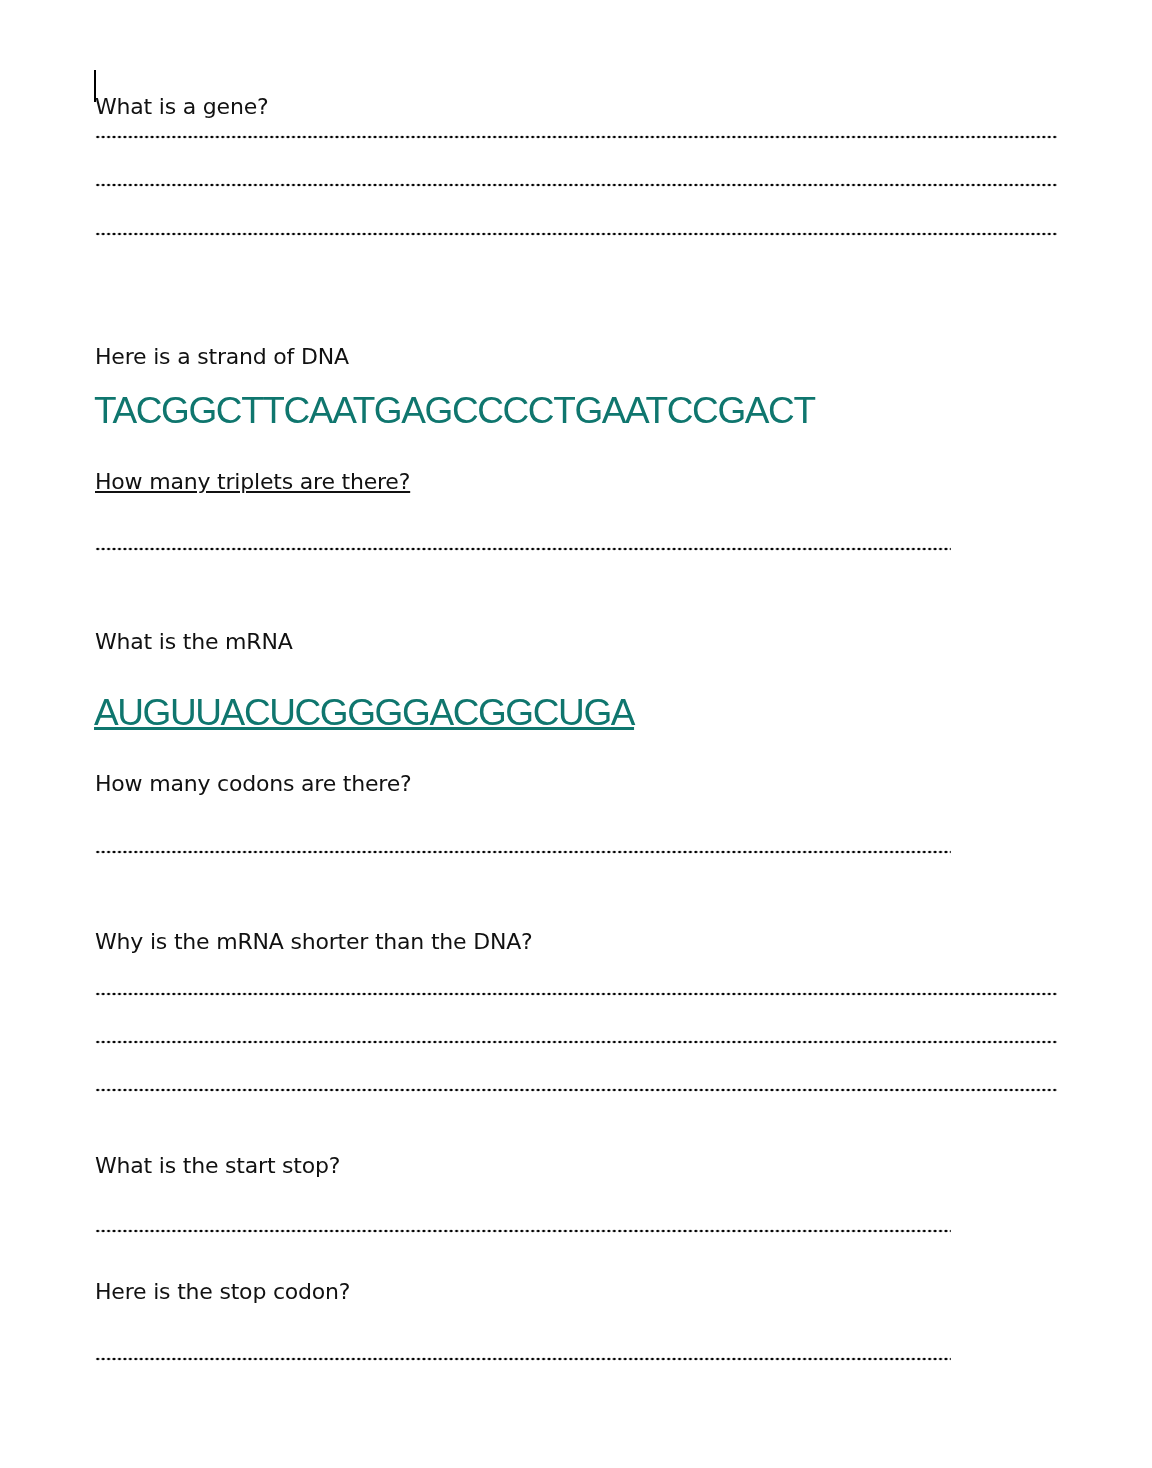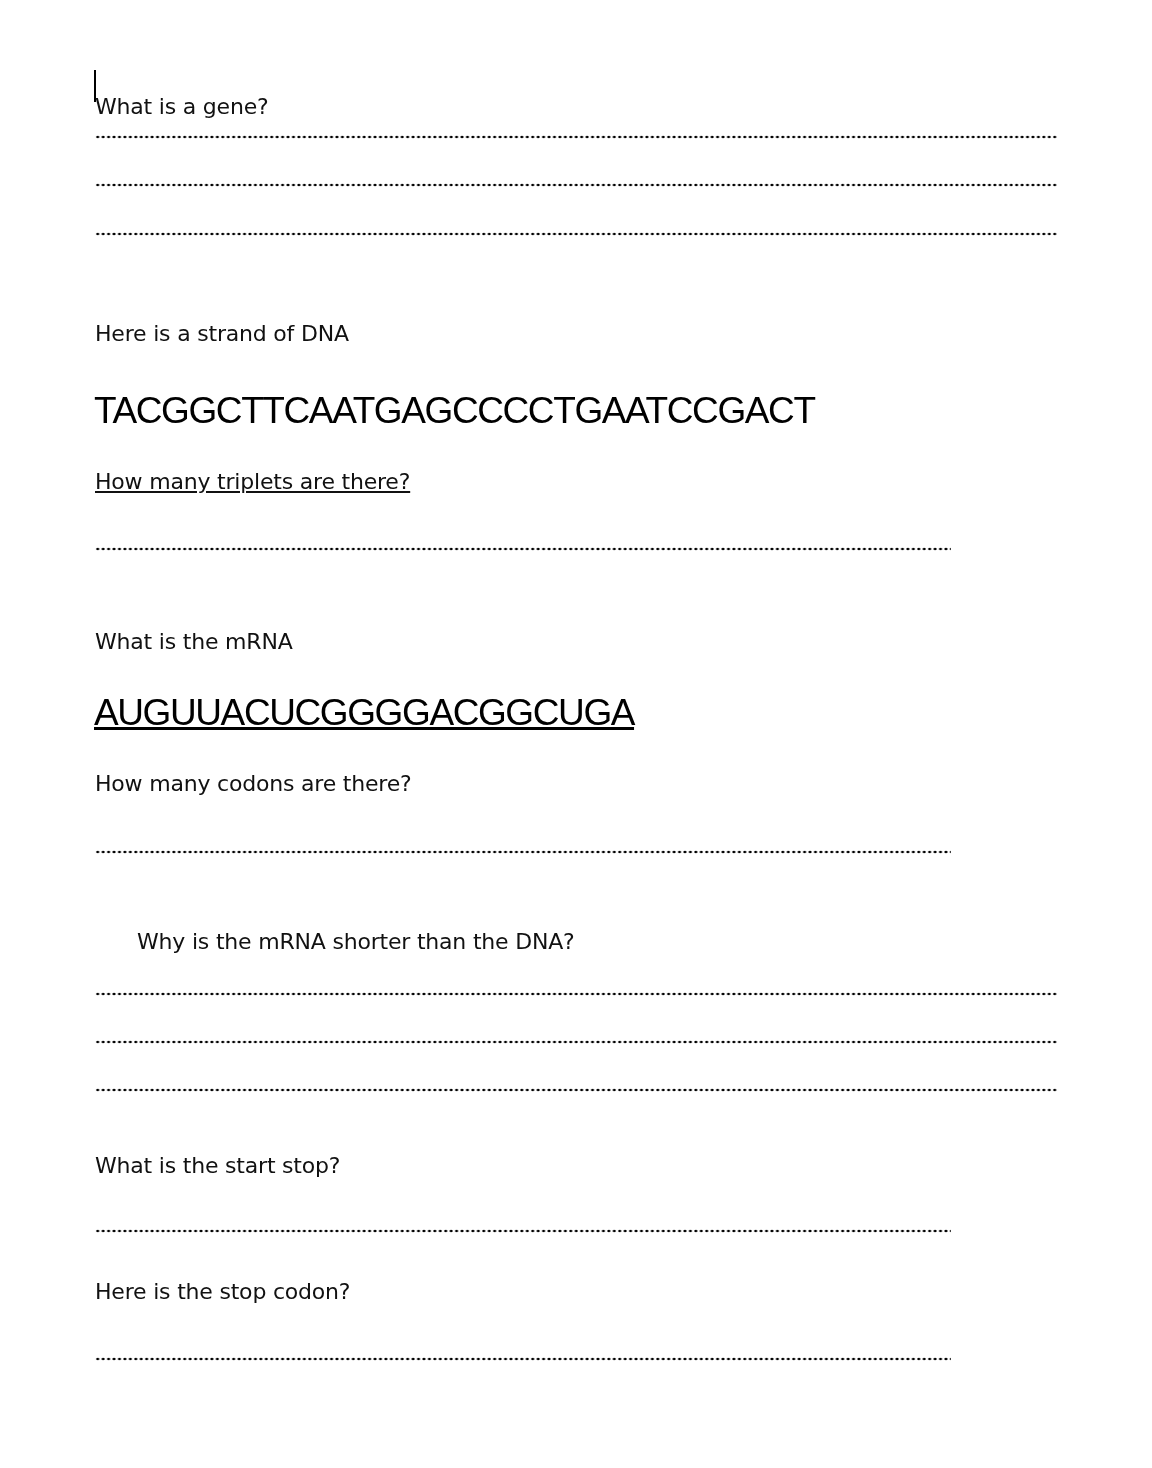--- a/index.html
+++ b/index.html
@@ -1,50 +1,50 @@
 <!DOCTYPE html>
 <html><head>
 <meta charset="utf-8">
 <style>
   html, body { margin:0; padding:0; background:#ffffff; }
   body { width:1152px; height:1468px; position:relative; overflow:hidden;
          font-family:"DejaVu Sans", sans-serif; color:#111; }
   .q { position:absolute; left:95px; font-size:22px; line-height:26px; letter-spacing:-0.2px; }
   .seq { position:absolute; left:94px; font-family:"Liberation Sans", sans-serif;
-         font-size:37px; line-height:40px; letter-spacing:-1.4px; color:#000000; }
+         font-size:37px; line-height:40px; letter-spacing:-1.4px; color:#0f766e; }
   .dots { position:absolute; left:95px; height:4px;
           background-image: radial-gradient(circle, #000 1.3px, transparent 1.6px);
           background-size:5.45px 4px; background-repeat:repeat-x; }
   .long { width:962px; }
   .short { width:856px; }
   .cursor { position:absolute; left:94px; top:70px; width:2px; height:32px; background:#000; }
 </style>
 </head>
 <body>
 
 <div class="cursor"></div>
 
 <div class="q" style="top:72px;margin-top:22px;">What is a gene?</div>
 <div class="dots long" style="top:135px;"></div>
 <div class="dots long" style="top:183px;"></div>
 <div class="dots long" style="top:232px;"></div>
 
-<div class="q" style="top:321px;text-align:center;">Here is a strand of DNA</div>
+<div class="q" style="top:344px;text-align:center;">Here is a strand of DNA</div>
 <div class="seq" style="top:391px;">TACGGCTTCAATGAGCCCCTGAATCCGACT</div>
 
 <div class="q" style="top:469px;text-decoration:underline;">How many triplets are there?</div>
 <div class="dots short" style="top:547px;"></div>
 
 <div class="q" style="top:629px;">What is the mRNA</div>
 <div class="seq" style="top:693px;text-decoration:underline;">AUGUUACUCGGGGACGGCUGA</div>
 
 <div class="q" style="top:771px;text-align:center;">How many codons are there?</div>
 <div class="dots short" style="top:850px;"></div>
 
-<div class="q" style="top:929px;margin-left:42px;">Why is the mRNA shorter than the DNA?</div>
+<div class="q" style="top:929px;">Why is the mRNA shorter than the DNA?</div>
 <div class="dots long" style="top:992px;"></div>
 <div class="dots long" style="top:1040px;"></div>
 <div class="dots long" style="top:1088px;"></div>
 
 <div class="q" style="top:1153px;">What is the start stop?</div>
 <div class="dots short" style="top:1229px;"></div>
 
 <div class="q" style="top:1279px;">Here is the stop codon?</div>
 <div class="dots short" style="top:1357px;"></div>
 

